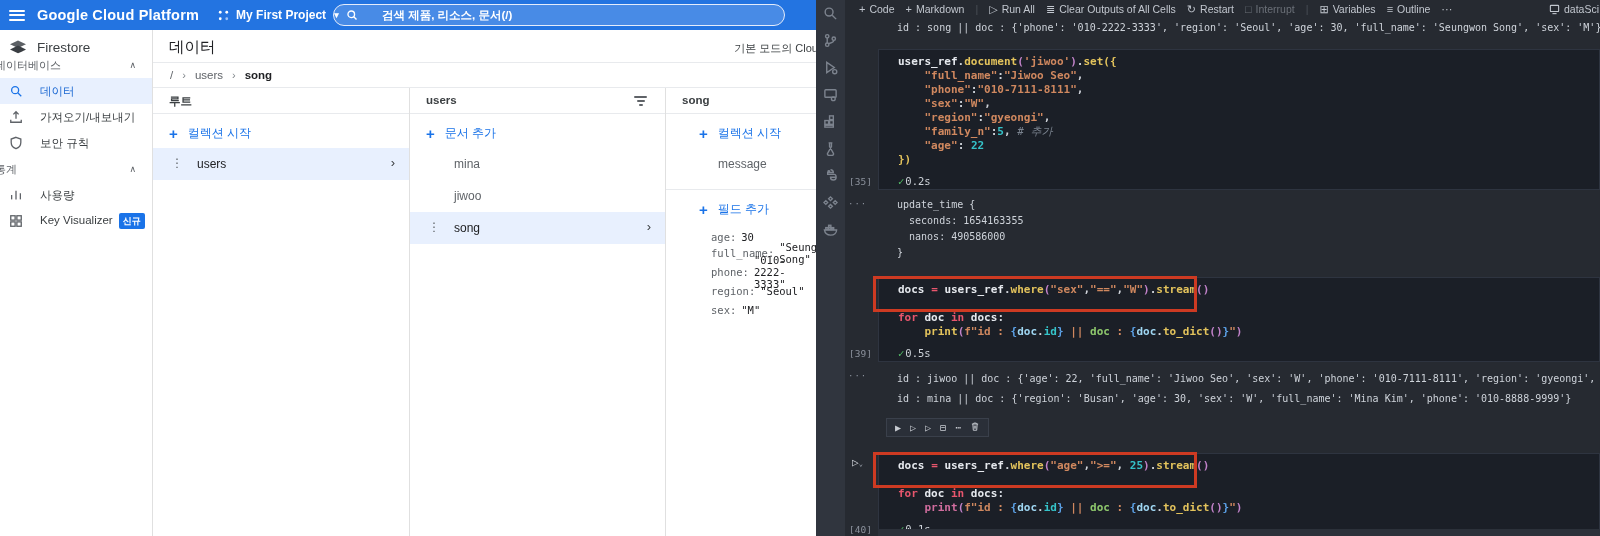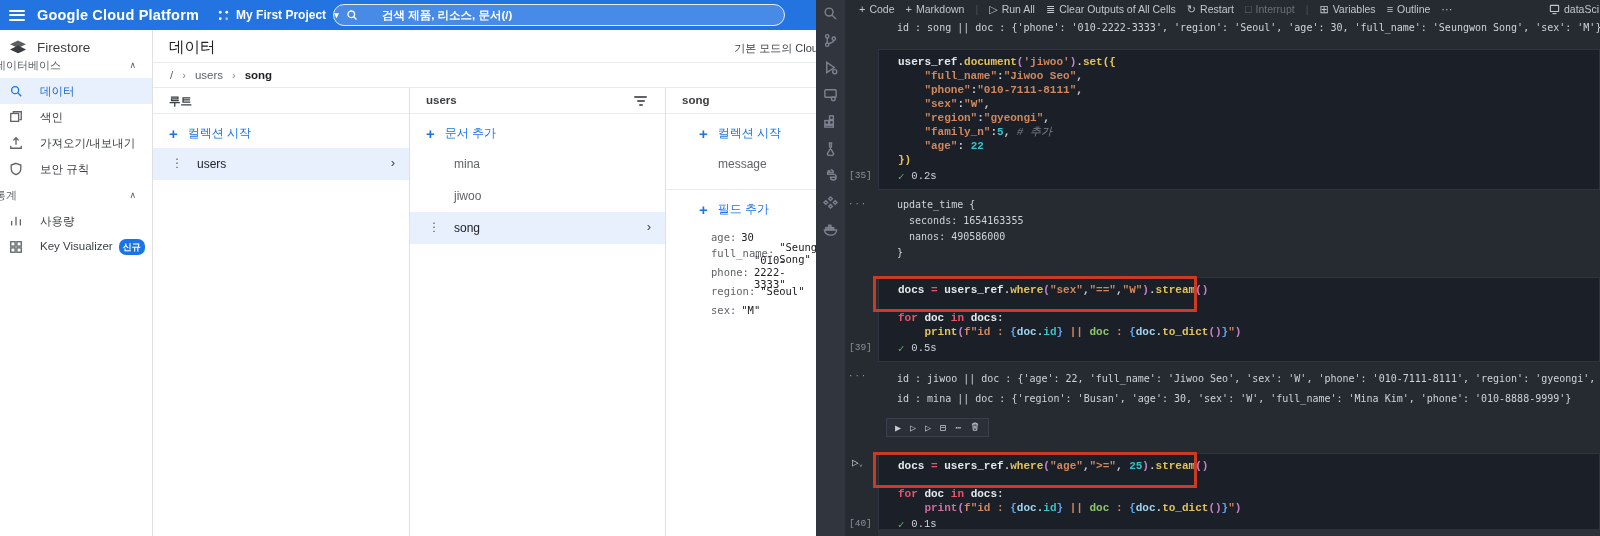--- a/index.html
+++ b/index.html
@@ -57,21 +57,21 @@
 
   .gcp-nav { position:absolute; left:0; top:52px; width:152px; }
   .nav-section { position:relative; height:26px; display:flex; align-items:center; cursor:pointer; }
   .nav-section .slabel { margin-left:-5px; font-size:11px; color:#5f6368; white-space:nowrap; overflow:hidden; }
   .nav-section .collapse { position:absolute; right:16px; font-size:9px; color:#5f6368; }
   .nav-item { position:relative; height:26px; display:flex; align-items:center; cursor:pointer; }
   .nav-item.sel { background:#e8f0fe; }
   .nav-item .nicon { position:absolute; left:9px; top:6px; width:14px; height:14px; }
   .nav-item .nlabel { position:absolute; left:40px; font-size:11.5px; color:#3c4043; white-space:nowrap; }
   .nav-item.sel .nlabel { color:#1a67d2; }
-  .badge { display:inline-block; margin-left:6px; background:#1a73e8; color:#fff; font-size:9px; padding:1.5px 4px; border-radius:7px; font-weight:bold; }
+  .badge { display:inline-block; margin-left:6px; background:#1a73e8; color:#fff; font-size:9px; padding:1.5px 4px; border-radius:2px; font-weight:bold; }
 
   
   .activity { position:absolute; left:816px; top:0; width:29px; height:536px; background:#30353e;
               display:flex; flex-direction:column; align-items:center; padding-top:6px; gap:12px; }
   .act-icon { width:15px; height:15px; opacity:.85; cursor:pointer; }
   .act-icon svg { width:15px; height:15px; }
 
   
   .nb { position:absolute; left:845px; top:0; width:755px; height:536px; background:#262a31; overflow:hidden;
         font-family:"DejaVu Sans Mono", monospace; }
@@ -81,23 +81,23 @@
   .tb-item .tico { font-size:11px; }
   .tb-item.disabled { color:#6b7078; }
   .tb-sep { color:#4a4f57; }
   .kernel { position:absolute; right:0; top:0; height:18px; display:flex; align-items:center; gap:4px;
             color:#c2c7cf; font-family:"Liberation Sans", sans-serif; font-size:10.5px; padding-right:1px; }
 
   .nb-scroll { position:absolute; left:33px; top:18px; right:0; bottom:0; }
   .stray-out { margin:4px 0 0 19px; font-size:10px; color:#ced3da; white-space:pre; }
 
   .cell { position:relative; margin-top:16px; margin-right:0; background:#1b1f27; border:1px solid #2e3440;
-          padding:5px 4px 2px 19px;font-family:Liberation Mono, monospace; }
+          padding:5px 4px 2px 19px; }
   .cell .cline { height:14px; line-height:14px; font-size:11px; font-weight:bold; white-space:pre; }
-  .cell .status { position:relative; height:17px; display:flex; align-items:flex-start; gap:7px; margin-top:3px;
+  .cell .status { position:relative; height:17px; display:flex; align-items:flex-end; gap:1px; margin-top:3px;
                   font-size:10.5px; color:#ced3da; }
   .cell .status .check { color:#54c168; font-weight:bold; }
   .cell .exec { position:absolute; left:-49px; color:#8b919c; font-size:9.5px; }
   .cell.annotated::before { content:""; position:absolute; left:-6px; top:-2px; width:318px; height:30px;
                             border:3px solid #cd3a22; pointer-events:none; }
   .runbtn { position:absolute; left:-27px; top:2px; color:#ccd0d6; font-size:11px; cursor:pointer; }
   .runbtn .dd { font-size:7px; color:#9ba1ab; }
 
   .out { position:relative; margin:7px 0 0 19px; font-size:10px; color:#ced3da; white-space:pre; }
   .out .oline { line-height:20px; }
@@ -165,27 +165,20 @@
         </div>
         <div class="nav-item sel">
           <span class="nicon"><svg viewBox="0 0 16 16" fill="none" stroke="#1a73e8" stroke-width="1.5">
               <circle cx="7" cy="7" r="4"></circle>
               <line x1="10" y1="10" x2="14" y2="14"></line>
             </svg></span>
           <span class="nlabel">데이터</span>
         </div>
         <div class="nav-item">
           <span class="nicon"><svg viewBox="0 0 16 16" fill="none" stroke="#5f6368" stroke-width="1.5">
-              <rect x="2" y="4" width="9" height="9"></rect>
-              <path d="M5 4V2h9v9h-2"></path>
-            </svg></span>
-          <span class="nlabel">색인</span>
-        </div>
-        <div class="nav-item">
-          <span class="nicon"><svg viewBox="0 0 16 16" fill="none" stroke="#5f6368" stroke-width="1.5">
               <path d="M8 2v8M5 5l3-3 3 3"></path>
               <path d="M2 11v3h12v-3"></path>
             </svg></span>
           <span class="nlabel">가져오기/내보내기</span>
         </div>
         <div class="nav-item">
           <span class="nicon"><svg viewBox="0 0 16 16" fill="none" stroke="#5f6368" stroke-width="1.5">
               <path d="M8 1.5l5.5 2v4c0 3.5-2.5 6-5.5 7-3-1-5.5-3.5-5.5-7v-4z"></path>
             </svg></span>
           <span class="nlabel">보안 규칙</span>

